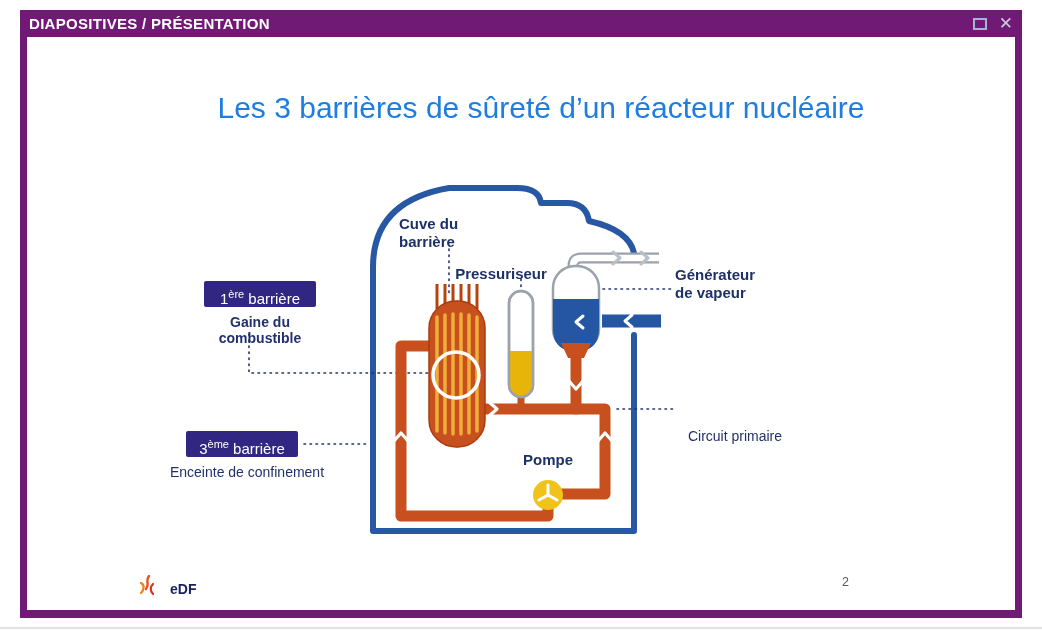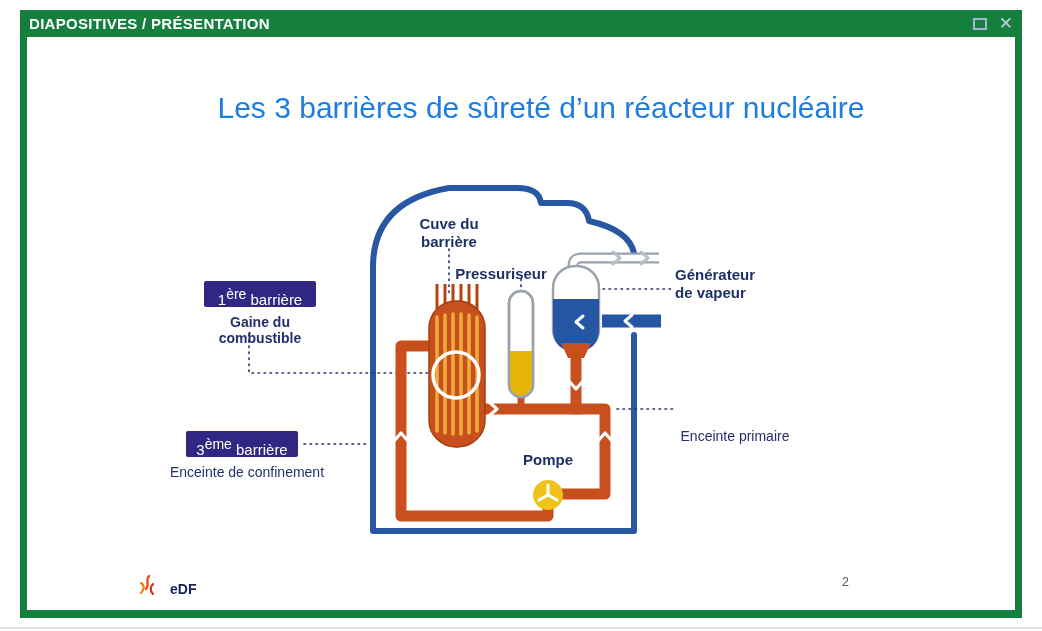--- a/index.html
+++ b/index.html
@@ -1,36 +1,36 @@
 <!DOCTYPE html>
 <html><head>
 <meta charset="utf-8">
 <style>
   * { margin:0; padding:0; box-sizing:border-box; }
   html,body { width:1042px; height:631px; background:#ffffff; overflow:hidden;
               font-family:"Liberation Sans", sans-serif; position:relative; }
 
   .window { position:absolute; left:20px; top:10px; width:1002px; height:608px;
-            background:#15803d; }
+            background:#701a75; }
   .titlebar { height:27px; display:flex; align-items:center; padding:0 9px; }
   .titlebar-title { color:#ffffff; font-size:15px; font-weight:bold; letter-spacing:.3px; }
   .controls { margin-left:auto; display:flex; align-items:center; gap:12px; }
   .ctrl-max { width:14px; height:12px; border:2px solid #a9b2d2; display:inline-block; cursor:pointer; }
   .ctrl-close { color:#c7cbdb; font-size:17px; line-height:1; cursor:pointer; }
 
   .slide { position:absolute; left:7px; top:27px; right:7px; bottom:8px; background:#ffffff; }
   .slide svg.diagram { position:absolute; left:0; top:0; }
 
   .slide-title { position:absolute; top:54px; left:0; width:100%; text-align:center;
                  color:#1e7de0; font-size:30px; font-weight:normal;padding-left:40px; }
 
   .equip-label { position:absolute; color:#1d3168; font-weight:bold; font-size:15px; line-height:18px; }
   .badge { position:absolute; width:112px; height:26px; line-height:26px; text-align:center;
            background:#312782; color:#ffffff; font-size:15px; border-radius:2px; }
-  .badge sup { font-size:14px;text-align:center; }
+  .badge sup { font-size:11px;text-align:center; }
   .caption { position:absolute; color:#23306b; font-size:14px; text-align:center; }
 
   .edf-logo { position:absolute; left:110px; top:538px; display:flex; align-items:flex-end; gap:13px; }
   .edf-text { color:#16205e; font-weight:bold; font-size:14px; }
   .page-number { position:absolute; left:815px; top:538px; color:#58585a; font-size:12.5px; }
 
   .bottom-line { position:absolute; left:0; top:627px; width:100%; height:2px; background:#e2e2e2; }
 </style>
 </head>
 <body>
@@ -121,40 +121,40 @@
       <g>
         <rect x="526" y="229" width="46" height="85" rx="22" fill="#ffffff" stroke="#9aa2ac" stroke-width="2.5"></rect>
         <path d="M 526 262 L 572 262 L 572 292 Q 572 314 549 314 Q 526 314 526 292 Z" fill="#2456a4"></path>
         <line x1="575" y1="284" x2="634" y2="284" stroke="#2456a4" stroke-width="13"></line>
         <polyline points="605,278 598,284 605,290" fill="none" stroke="#ffffff" stroke-width="3" stroke-linecap="round" stroke-linejoin="round"></polyline>
         <polyline points="556,279 549,285 556,291" fill="none" stroke="#ffffff" stroke-width="3" stroke-linecap="round" stroke-linejoin="round"></polyline>
         <path d="M 534 306 L 564 306 L 557 321 L 541 321 Z" fill="#c8501e"></path>
       </g>
     </svg>
 
-    <div class="equip-label" style="left:372px; top:178px; width:100px; text-align:center;">
+    <div class="equip-label" style="left:372px; top:178px; width:100px; text-align:left;">
       <div>Cuve du</div>
       <div>barrière</div>
     </div>
 
     <div class="equip-label" style="left:409px; top:228px; width:130px; text-align:center;">Pressuriseur</div>
 
     <div class="equip-label" style="left:648px; top:229px; width:120px;">
       <div>Générateur</div>
       <div>de vapeur</div>
     </div>
 
     <div class="equip-label" style="left:471px; top:414px; width:100px; text-align:center;">Pompe</div>
 
     <div class="badge" style="left:177px; top:244px;">
       <span>1</span><sup>ère</sup><span> barrière</span>
     </div>
     <div class="caption" style="left:163px; top:277px; width:140px;font-weight:bold;">Gaine du combustible</div>
 
-    <div class="caption" style="left:648px; top:391px; width:120px;">Enceinte primaire</div>
+    <div class="caption" style="left:648px; top:391px; width:120px;">Circuit primaire</div>
 
     <div class="badge" style="left:159px; top:394px;">
       <span>3</span><sup>ème</sup><span> barrière</span>
     </div>
     <div class="caption" style="left:130px; top:427px; width:180px;">Enceinte de confinement</div>
 
     <div class="edf-logo">
       <svg width="20" height="22" viewBox="0 0 20 22">
         <path d="M 12 1 C 8 6 13 9 9 14" fill="none" stroke="#e8521c" stroke-width="2.4" stroke-linecap="round"></path>
         <path d="M 4 8 C 8 10 7 15 4 18" fill="none" stroke="#f08019" stroke-width="2.2" stroke-linecap="round"></path>

